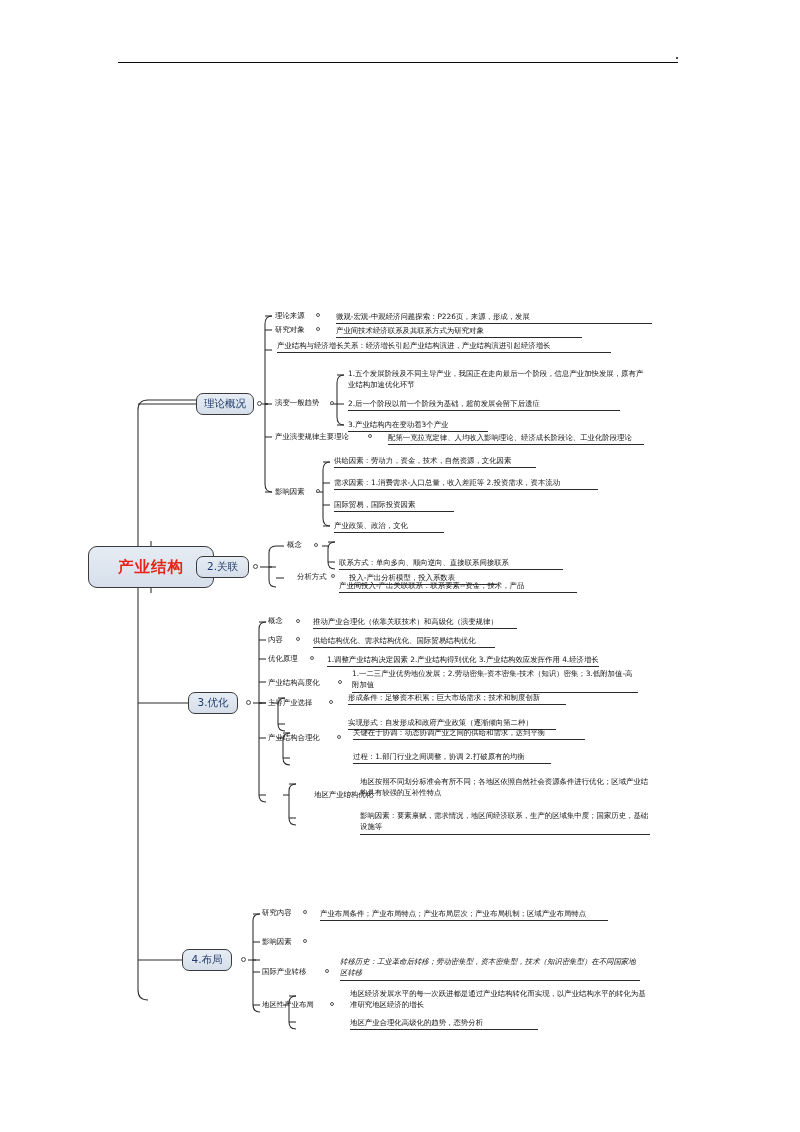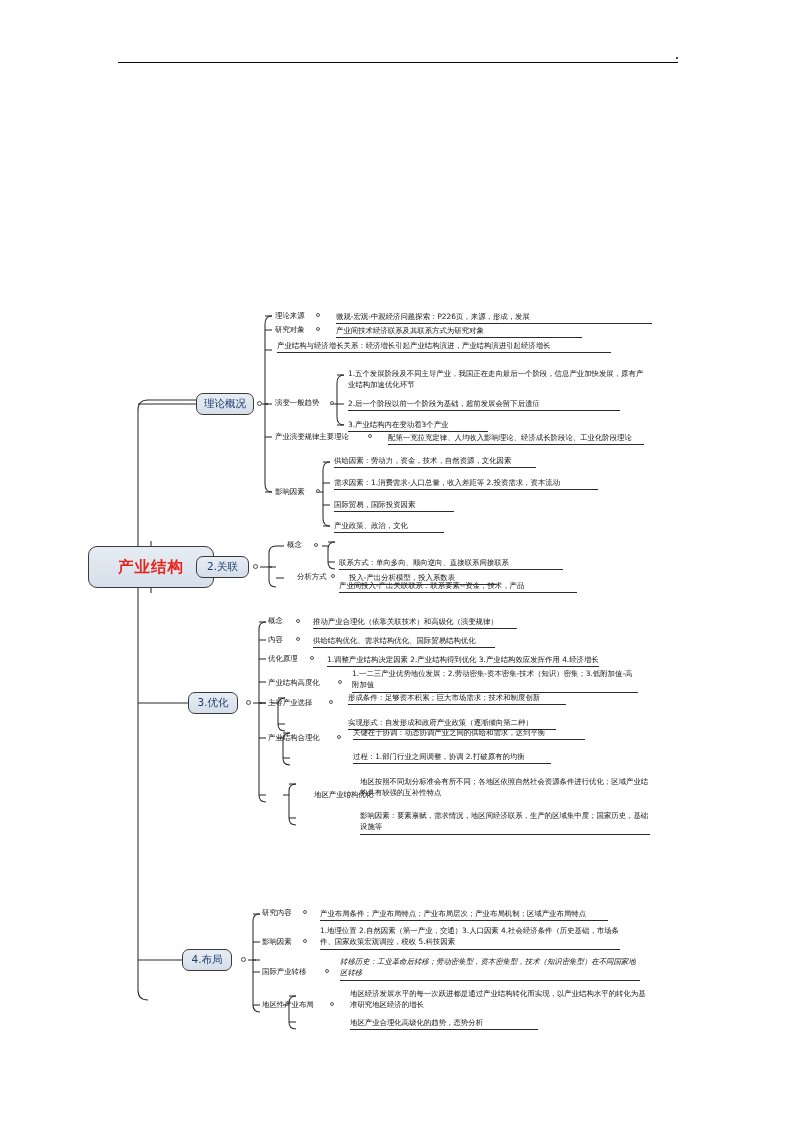--- a/index.html
+++ b/index.html
@@ -280,21 +280,20 @@
     <div class="mini-ring" style="left:347px; top:792px;"></div>
     <div class="wrapbox nb" style="left:360px; top:776px; width:290px;">地区按照不同划分标准会有所不同；各地区依照自然社会资源条件进行优化；区域产业结构具有较强的互补性特点</div>
     <div class="wrapbox" style="left:360px; top:810px; width:290px;">影响因素：要素禀赋，需求情况，地区间经济联系，生产的区域集中度；国家历史，基础设施等</div>
 
     <div class="lbl" style="left:262px; top:908px;">研究内容</div>
     <div class="mini-ring" style="left:303px; top:910px;"></div>
     <div class="wrapbox" style="left:320px; top:908px; width:288px;">产业布局条件；产业布局特点；产业布局层次；产业布局机制；区域产业布局特点</div>
 
     <div class="lbl" style="left:262px; top:937px;">影响因素</div>
     <div class="mini-ring" style="left:303px; top:939px;"></div>
-    <div class="wrapbox" style="left:320px; top:925px; width:300px;">1.地理位置 2.自然因素（第一产业，交通）3.人口因素 4.社会经济条件（历史基础，市场条件、国家政策宏观调控，税收 5.科技因素</div>
 
     <div class="lbl" style="left:262px; top:967px;">国际产业转移</div>
     <div class="mini-ring" style="left:325px; top:969px;"></div>
     <div class="wrapbox" style="left:340px; top:956px; width:300px;font-style:italic;">转移历史：工业革命后转移；劳动密集型，资本密集型，技术（知识密集型）在不同国家地区转移</div>
 
     <div class="lbl" style="left:262px; top:1000px;">地区性产业布局</div>
     <div class="mini-ring" style="left:330px; top:1002px;"></div>
     <div class="wrapbox nb" style="left:350px; top:988px; width:298px;">地区经济发展水平的每一次跃进都是通过产业结构转化而实现，以产业结构水平的转化为基准研究地区经济的增长</div>
     <div class="wrapbox" style="left:350px; top:1017px; width:188px;">地区产业合理化高级化的趋势，态势分析</div>
 

